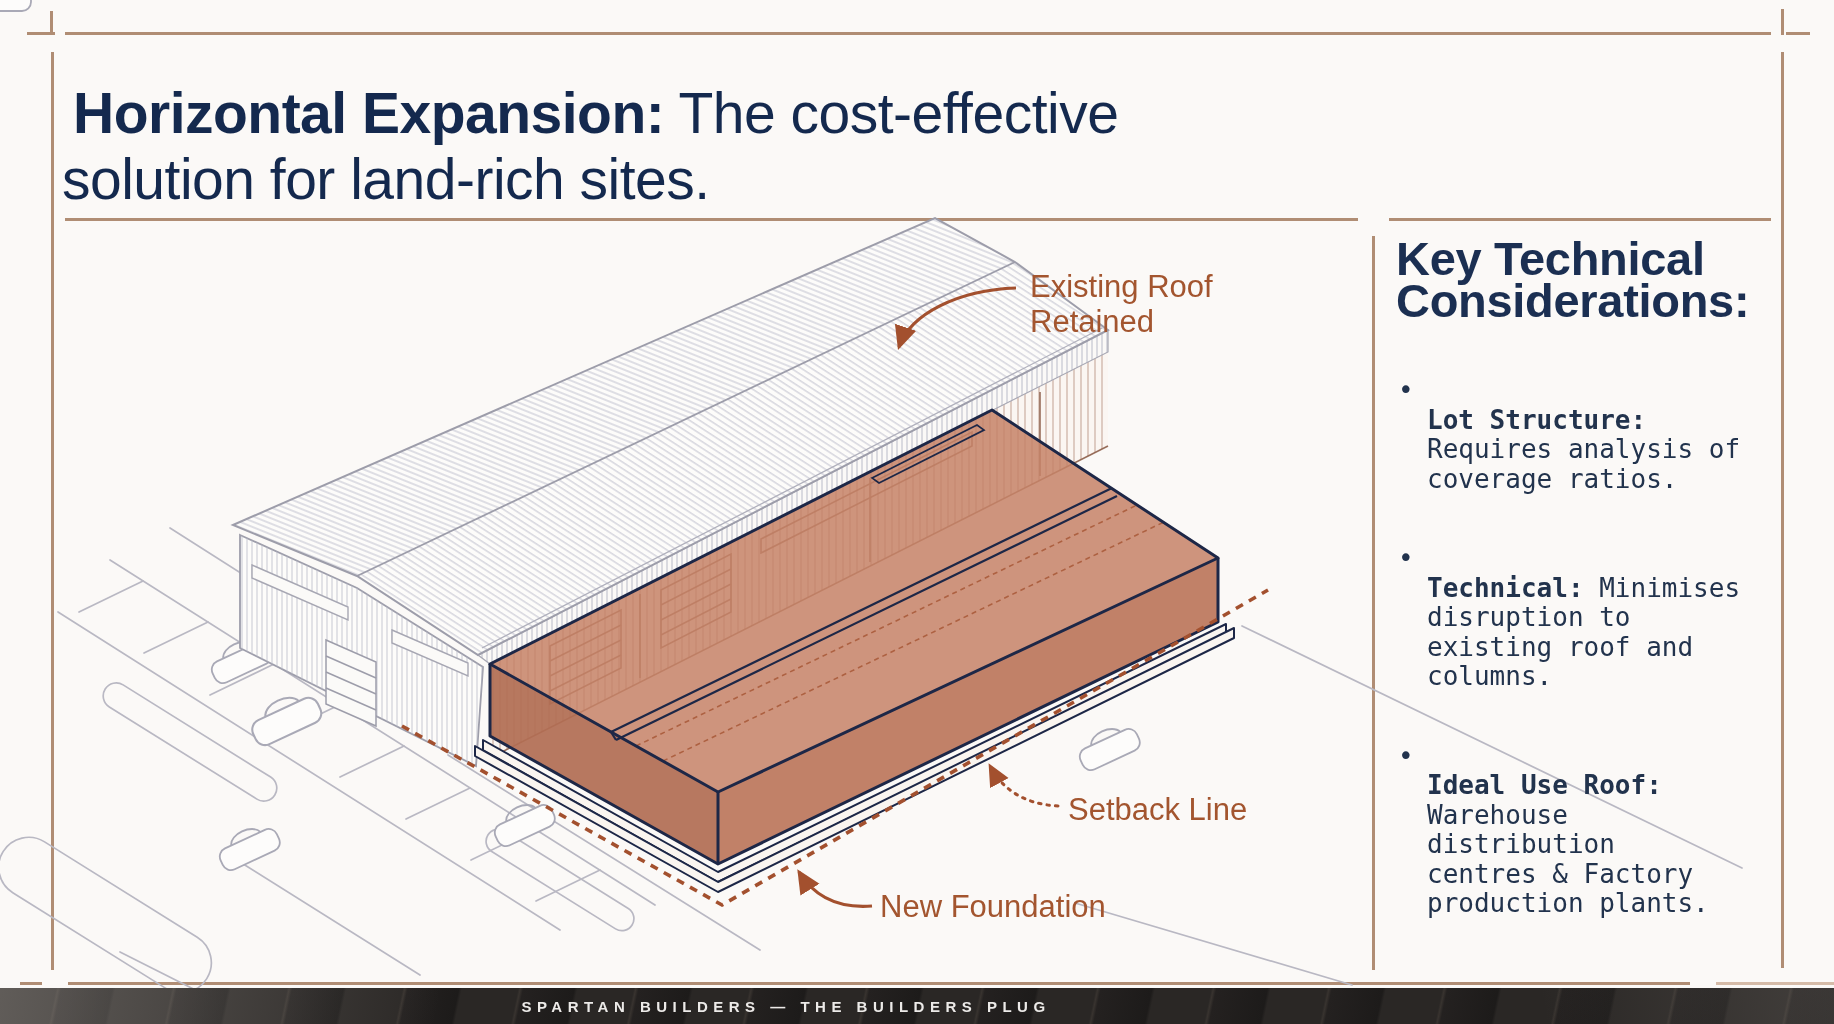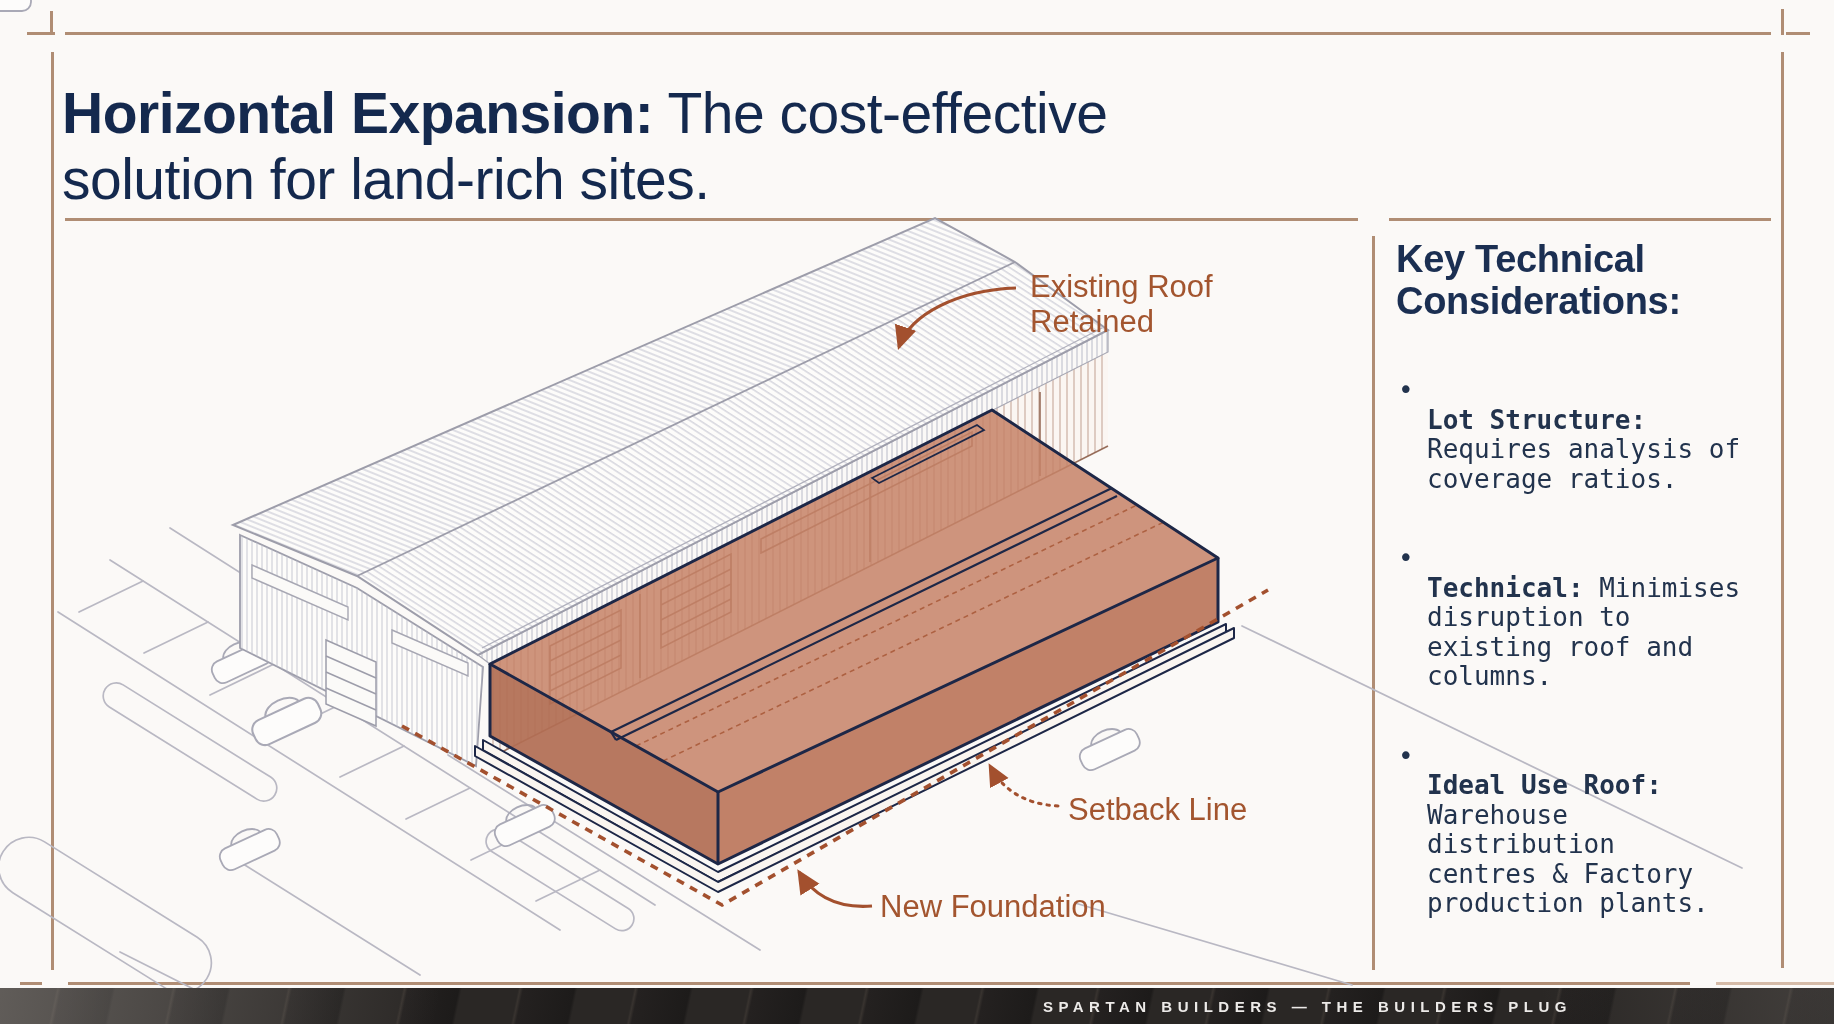--- a/index.html
+++ b/index.html
@@ -10,46 +10,46 @@
   }
   
   .rule{position:absolute;background:#b08d74;}
   .rule.lite{background:#d5bba8;}
   
   .title{
     position:absolute;left:62px;top:42px;width:1280px;
     font-size:57px;line-height:66px;letter-spacing:-0.5px;
     color:#14294e;white-space:pre-line;
   }
-  .title .b{font-weight:700;}
+  .title .b{font-weight:700;margin-left:11px;}
   .title .r{font-weight:400;}
   
   .panel{position:absolute;left:1396px;top:238px;width:378px;}
   .panel-heading{
-    font-size:38px;line-height:42px;font-weight:700;color:#1b2f52;
+    font-size:47px;line-height:42px;font-weight:700;color:#1b2f52;
     letter-spacing:-0.3px;white-space:pre-line;
   }
   .bullets{margin-top:54px;}
   .bullet-item{
     position:relative;padding-left:31px;margin-bottom:50px;
     font-family:"DejaVu Sans Mono",monospace;
     font-size:26px;line-height:29.5px;color:#22334d;
     white-space:pre-line;
   }
   .bullet-item .dot{position:absolute;left:2px;top:0;}
   .bullet-item .lead{font-weight:700;}
   
   .footer{
     position:absolute;left:0;top:988px;width:1834px;height:36px;
     background:
       linear-gradient(100deg, rgba(150,145,140,0.5) 0%, rgba(150,145,140,0) 24%),
       linear-gradient(260deg, rgba(130,125,120,0.28) 0%, rgba(0,0,0,0) 16%),
       repeating-linear-gradient(102deg,#2a2725 0px,#2a2725 55px,#38332f 57px,#242120 60px,#1d1b1a 110px,#2a2725 113px),
       #232020;
-    display:flex;align-items:center;justify-content:flex-end;
+    display:flex;align-items:center;justify-content:center;
   }
   .footer-text{
     padding-right:262px;
     color:#eceae8;font-size:15px;font-weight:700;letter-spacing:5.5px;
   }
   
   .stage{position:absolute;left:0;top:0;width:1834px;height:1024px;text-align:center;}
   svg text.dlabel{
     font-family:"Liberation Sans",sans-serif;
     font-size:31px;fill:#a3552f;font-weight:400;

